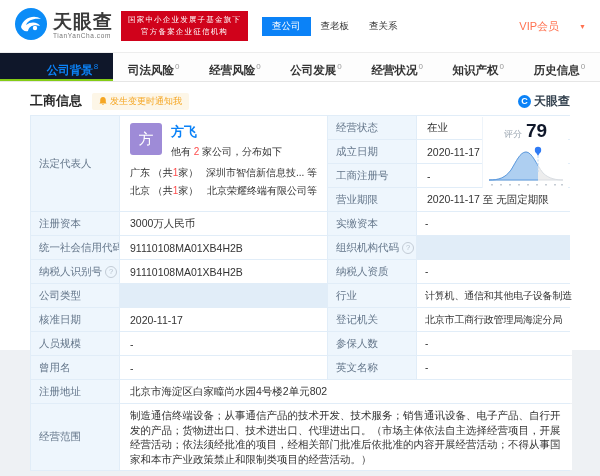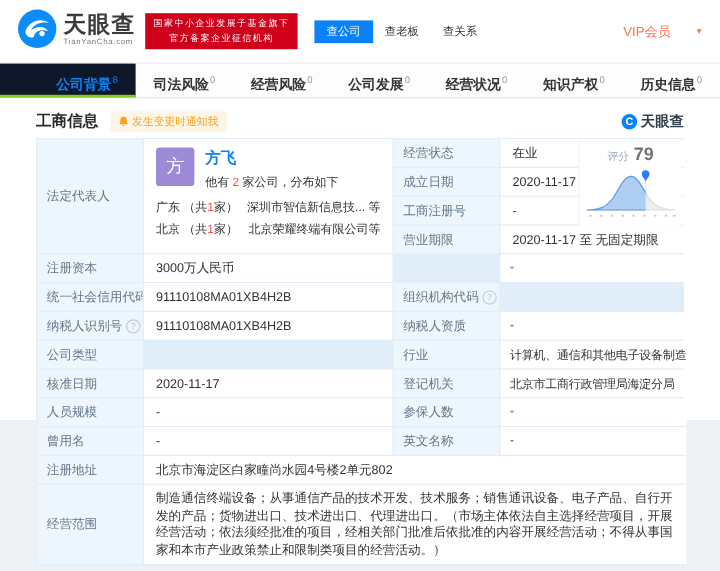--- a/index.html
+++ b/index.html
@@ -57,21 +57,21 @@
   .rednum{color:#fd4c4c;}
   .regions{margin-top:7px;font-size:10px;color:#333;}
   .region-row{display:flex;margin-top:4px;}
   .region-co{flex:1;text-align:right;color:#333;cursor:pointer;}
 
   .scope-v{background:#fff;color:#333;padding:4px 10px;line-height:1.4;font-size:10.5px;display:block;white-space:normal;}
 
   
   .score-box{position:absolute;top:1px;right:1px;width:86px;height:71px;background:#fff;border-left:1px solid #eef4fa;box-sizing:border-box;display:flex;flex-direction:column;align-items:center;padding-top:3px;}
   .score-head{font-size:9px;color:#9aa5b0;display:flex;align-items:baseline;gap:4px;}
-  .score-num{color:#737373;font-size:15px;font-weight:bold;}
+  .score-num{color:#0f172a;font-size:19px;font-weight:bold;}
 </style>
 </head>
 <body>
 
 <div class="page">
 
   <div class="header">
     <div class="logo">
       <span>
         <svg width="34" height="34" viewBox="0 0 34 34">
@@ -169,20 +169,21 @@
     <div class="cv" style="grid-area:1/4;">在业</div>
     <div class="cl" style="grid-area:2/3;">成立日期</div>
     <div class="cv" style="grid-area:2/4;">2020-11-17</div>
     <div class="cl" style="grid-area:3/3;">工商注册号</div>
     <div class="cv" style="grid-area:3/4;">-</div>
     <div class="cl" style="grid-area:4/3;">营业期限</div>
     <div class="cv" style="grid-area:4/4;">2020-11-17 至 无固定期限</div>
 
     <div class="cl" style="grid-area:5/1;">注册资本</div>
     <div class="cv" style="grid-area:5/2;">3000万人民币</div>
+    <div class="cl" style="grid-area:5/3;">实缴资本</div>
     <div class="cv right" style="grid-area:5/4;">-</div>
 
     <div class="cl" style="grid-area:6/1;">
         <span>统一社会信用代码</span>
       </div>
     <div class="cv" style="grid-area:6/2;">91110108MA01XB4H2B</div>
     <div class="cl" style="grid-area:6/3;">
         <span>组织机构代码</span>
         <span class="help">?</span>
       </div>

